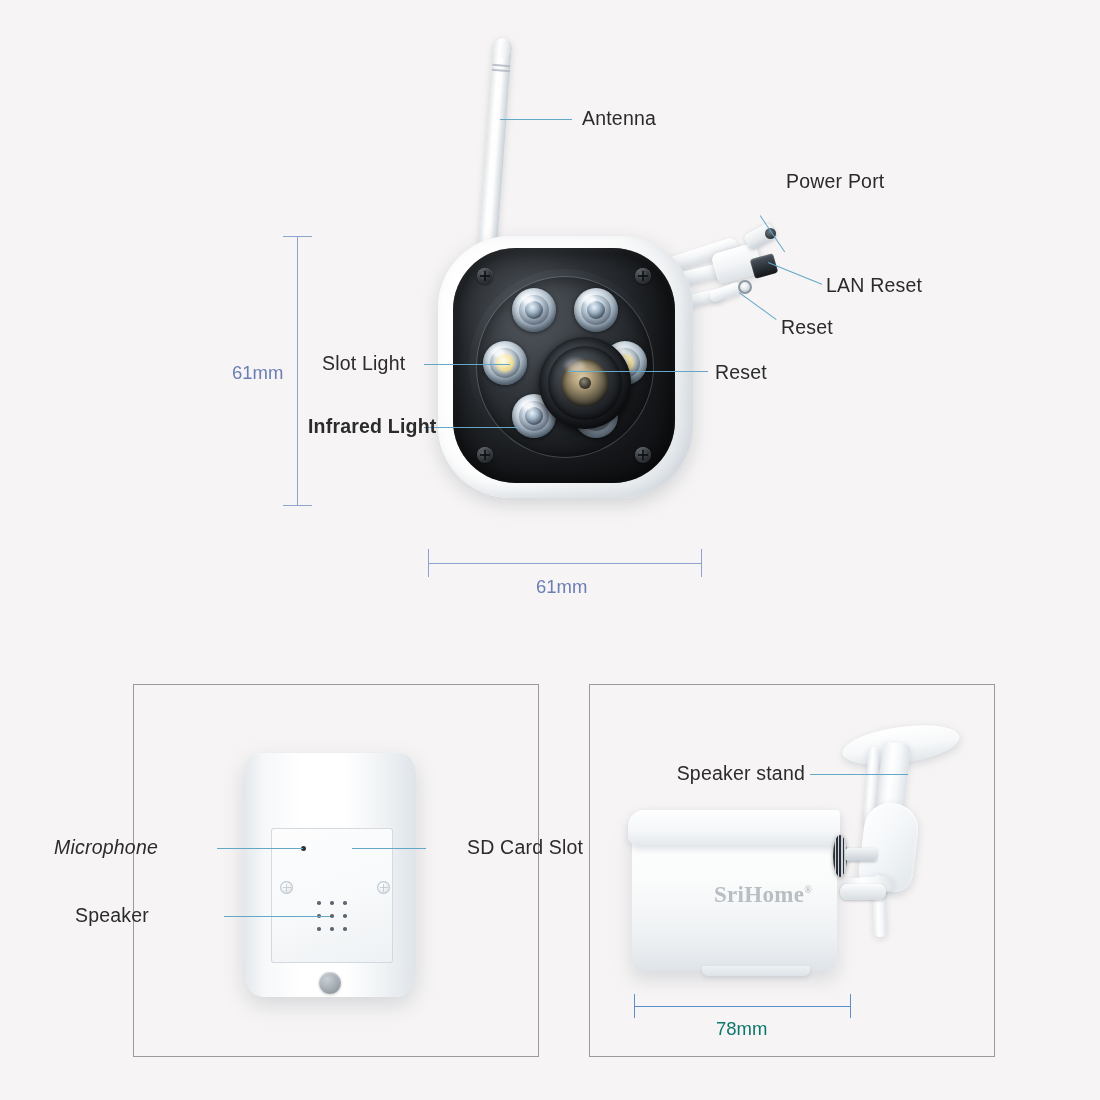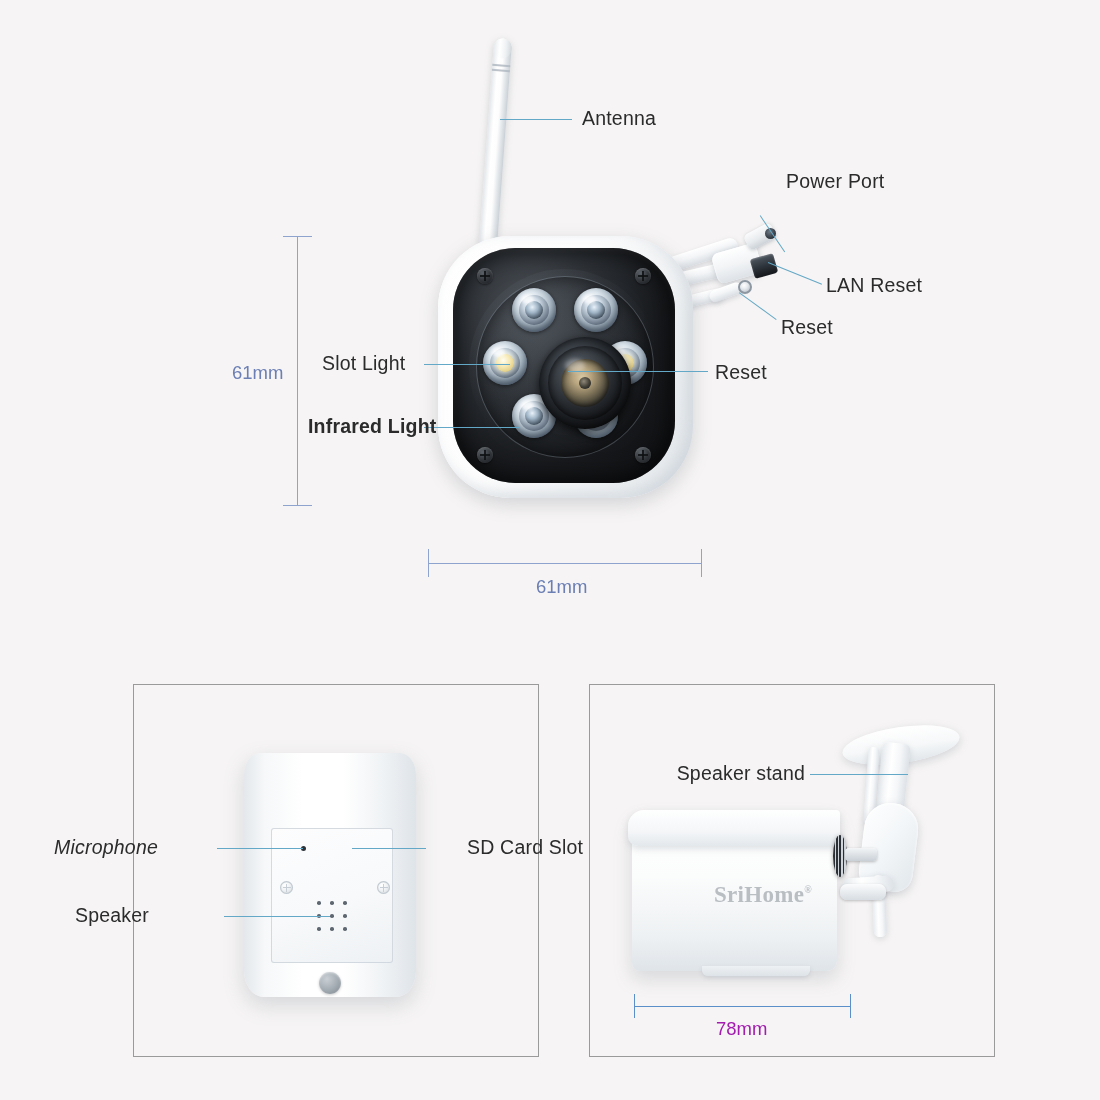--- a/index.html
+++ b/index.html
@@ -61,21 +61,21 @@
   }
   .dimtext {
     position: absolute;
     font-size: 18.5px;
     color: #6b7fb5;
     font-family: "Liberation Sans", sans-serif;
     white-space: nowrap;
   }
   .dimline-h.blue2 { background:#5b8fc9; }
   .dimcap-v.blue2 { background:#5b8fc9; }
-  .dimtext.blue2 { color:#a21caf; }
+  .dimtext.blue2 { color:#0f766e; }
 
   
   .panel {
     position: absolute;
     border: 1px solid #9a9a9a;
     background: transparent;
   }
 
   
   #cam-front {

